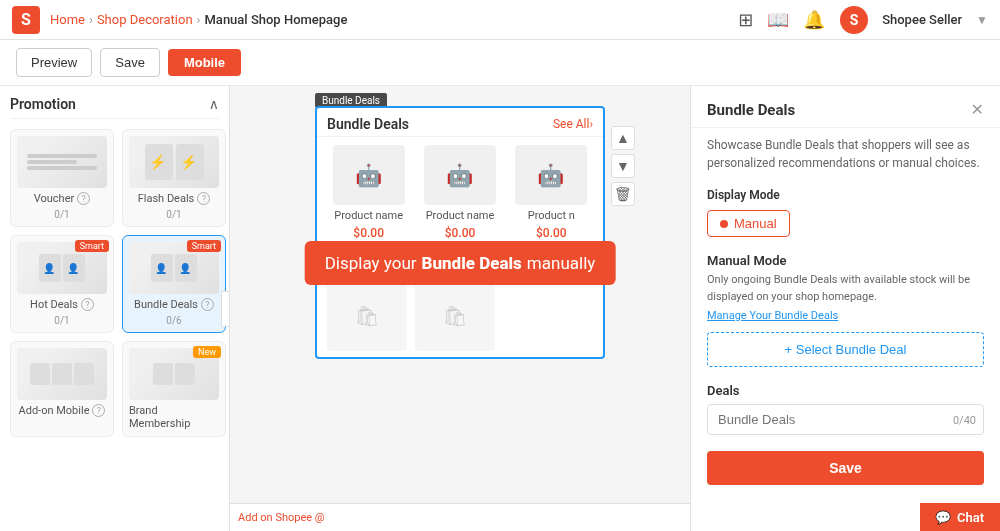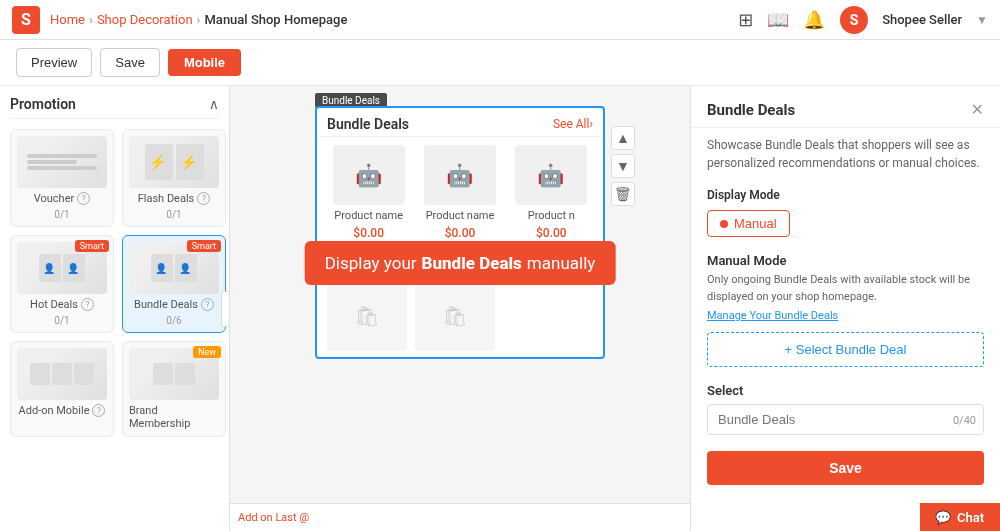--- a/index.html
+++ b/index.html
@@ -349,21 +349,21 @@
       </div>
     </div>
 
     <div class="overlay-banner">
       <span>Display your </span>
       <span class="bold">Bundle Deals</span>
       <span> manually</span>
     </div>
 
     <div class="bottom-footer">
-      <span class="add-on-deals">Add on Last @</span>
+      <span class="add-on-deals">Add on Shopee @</span>
     </div>
   </div>
 
   <div class="right-panel">
     <div class="rp-header">
       <span class="rp-title">Bundle Deals</span>
       <span class="rp-close">✕</span>
     </div>
     <div class="rp-desc">Showcase Bundle Deals that shoppers will see as personalized recommendations or manual choices.</div>
 
@@ -378,21 +378,21 @@
     </div>
 
     <div class="manual-section">
       <div class="manual-title">Manual Mode</div>
       <div class="manual-desc">Only ongoing Bundle Deals with available stock will be displayed on your shop homepage.</div>
       <a class="manage-link">Manage Your Bundle Deals</a>
       <button class="select-bundle-btn">+ Select Bundle Deal</button>
     </div>
 
     <div class="title-section">
-      <div class="title-label">Select</div>
+      <div class="title-label">Deals</div>
       <div class="title-input-wrap">
         <input type="text" class="title-input" placeholder="Bundle Deals" style="">
         <span class="title-count">0/40</span>
       </div>
     </div>
 
     <button class="rp-save-btn">Save</button>
   </div>
 
 </div>

